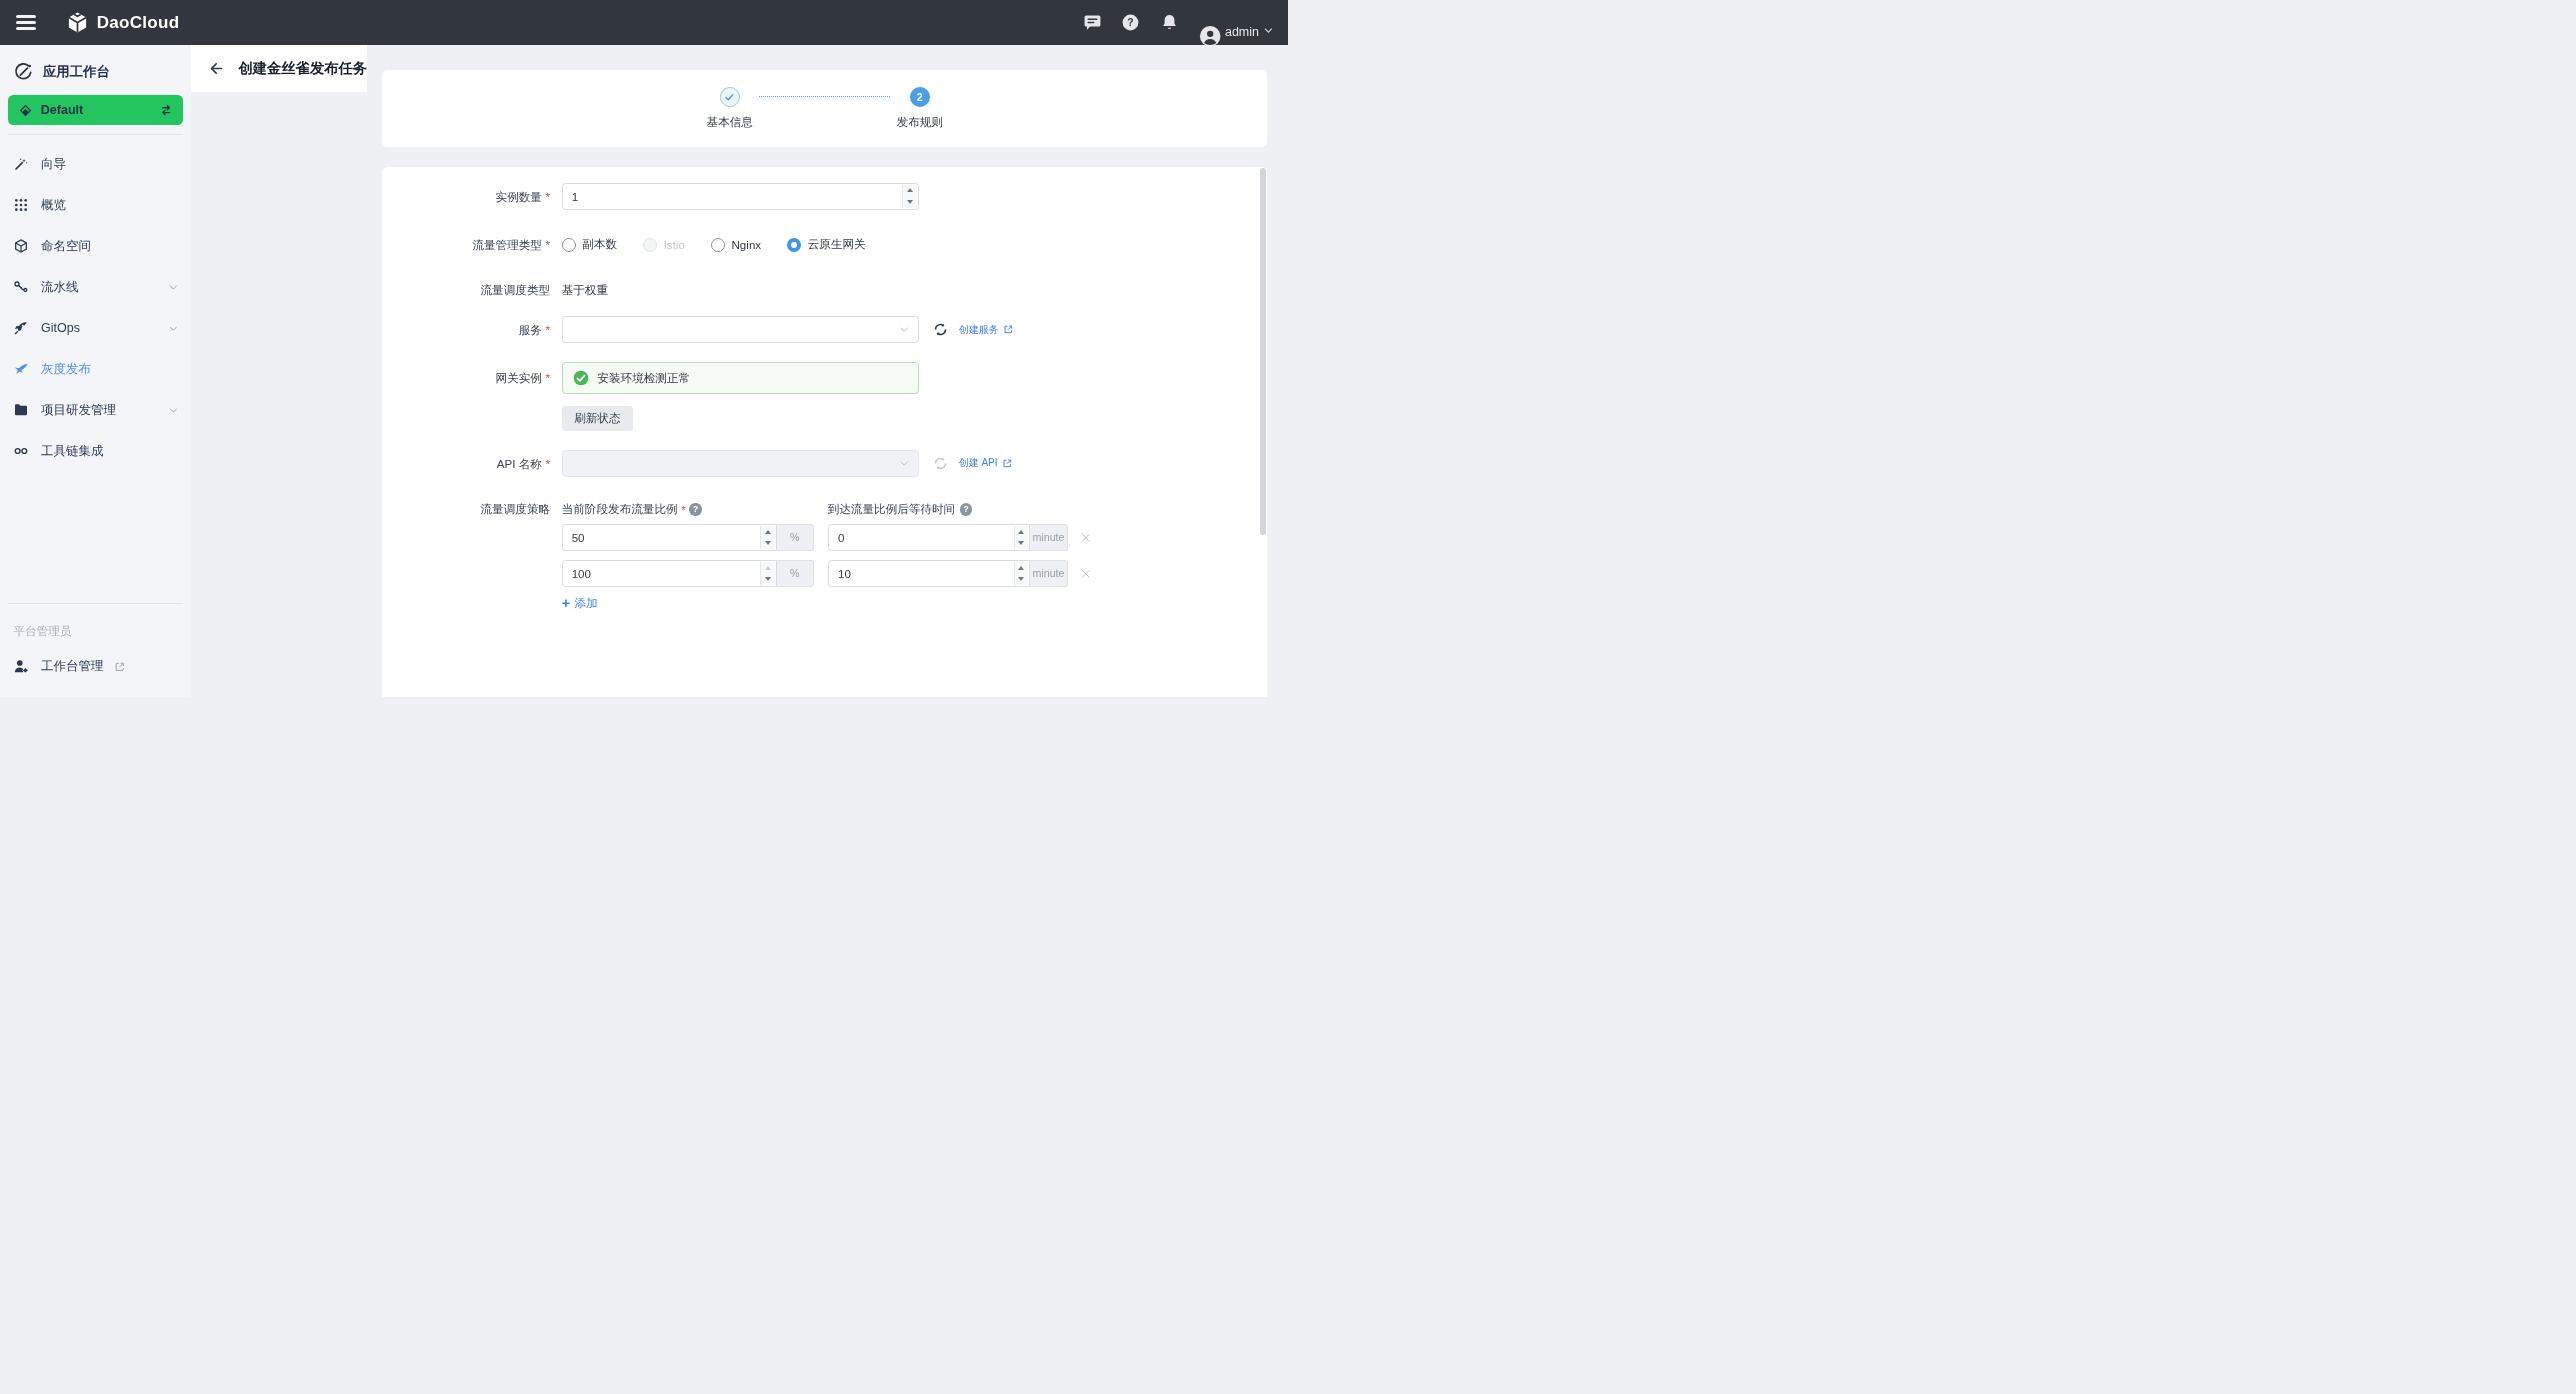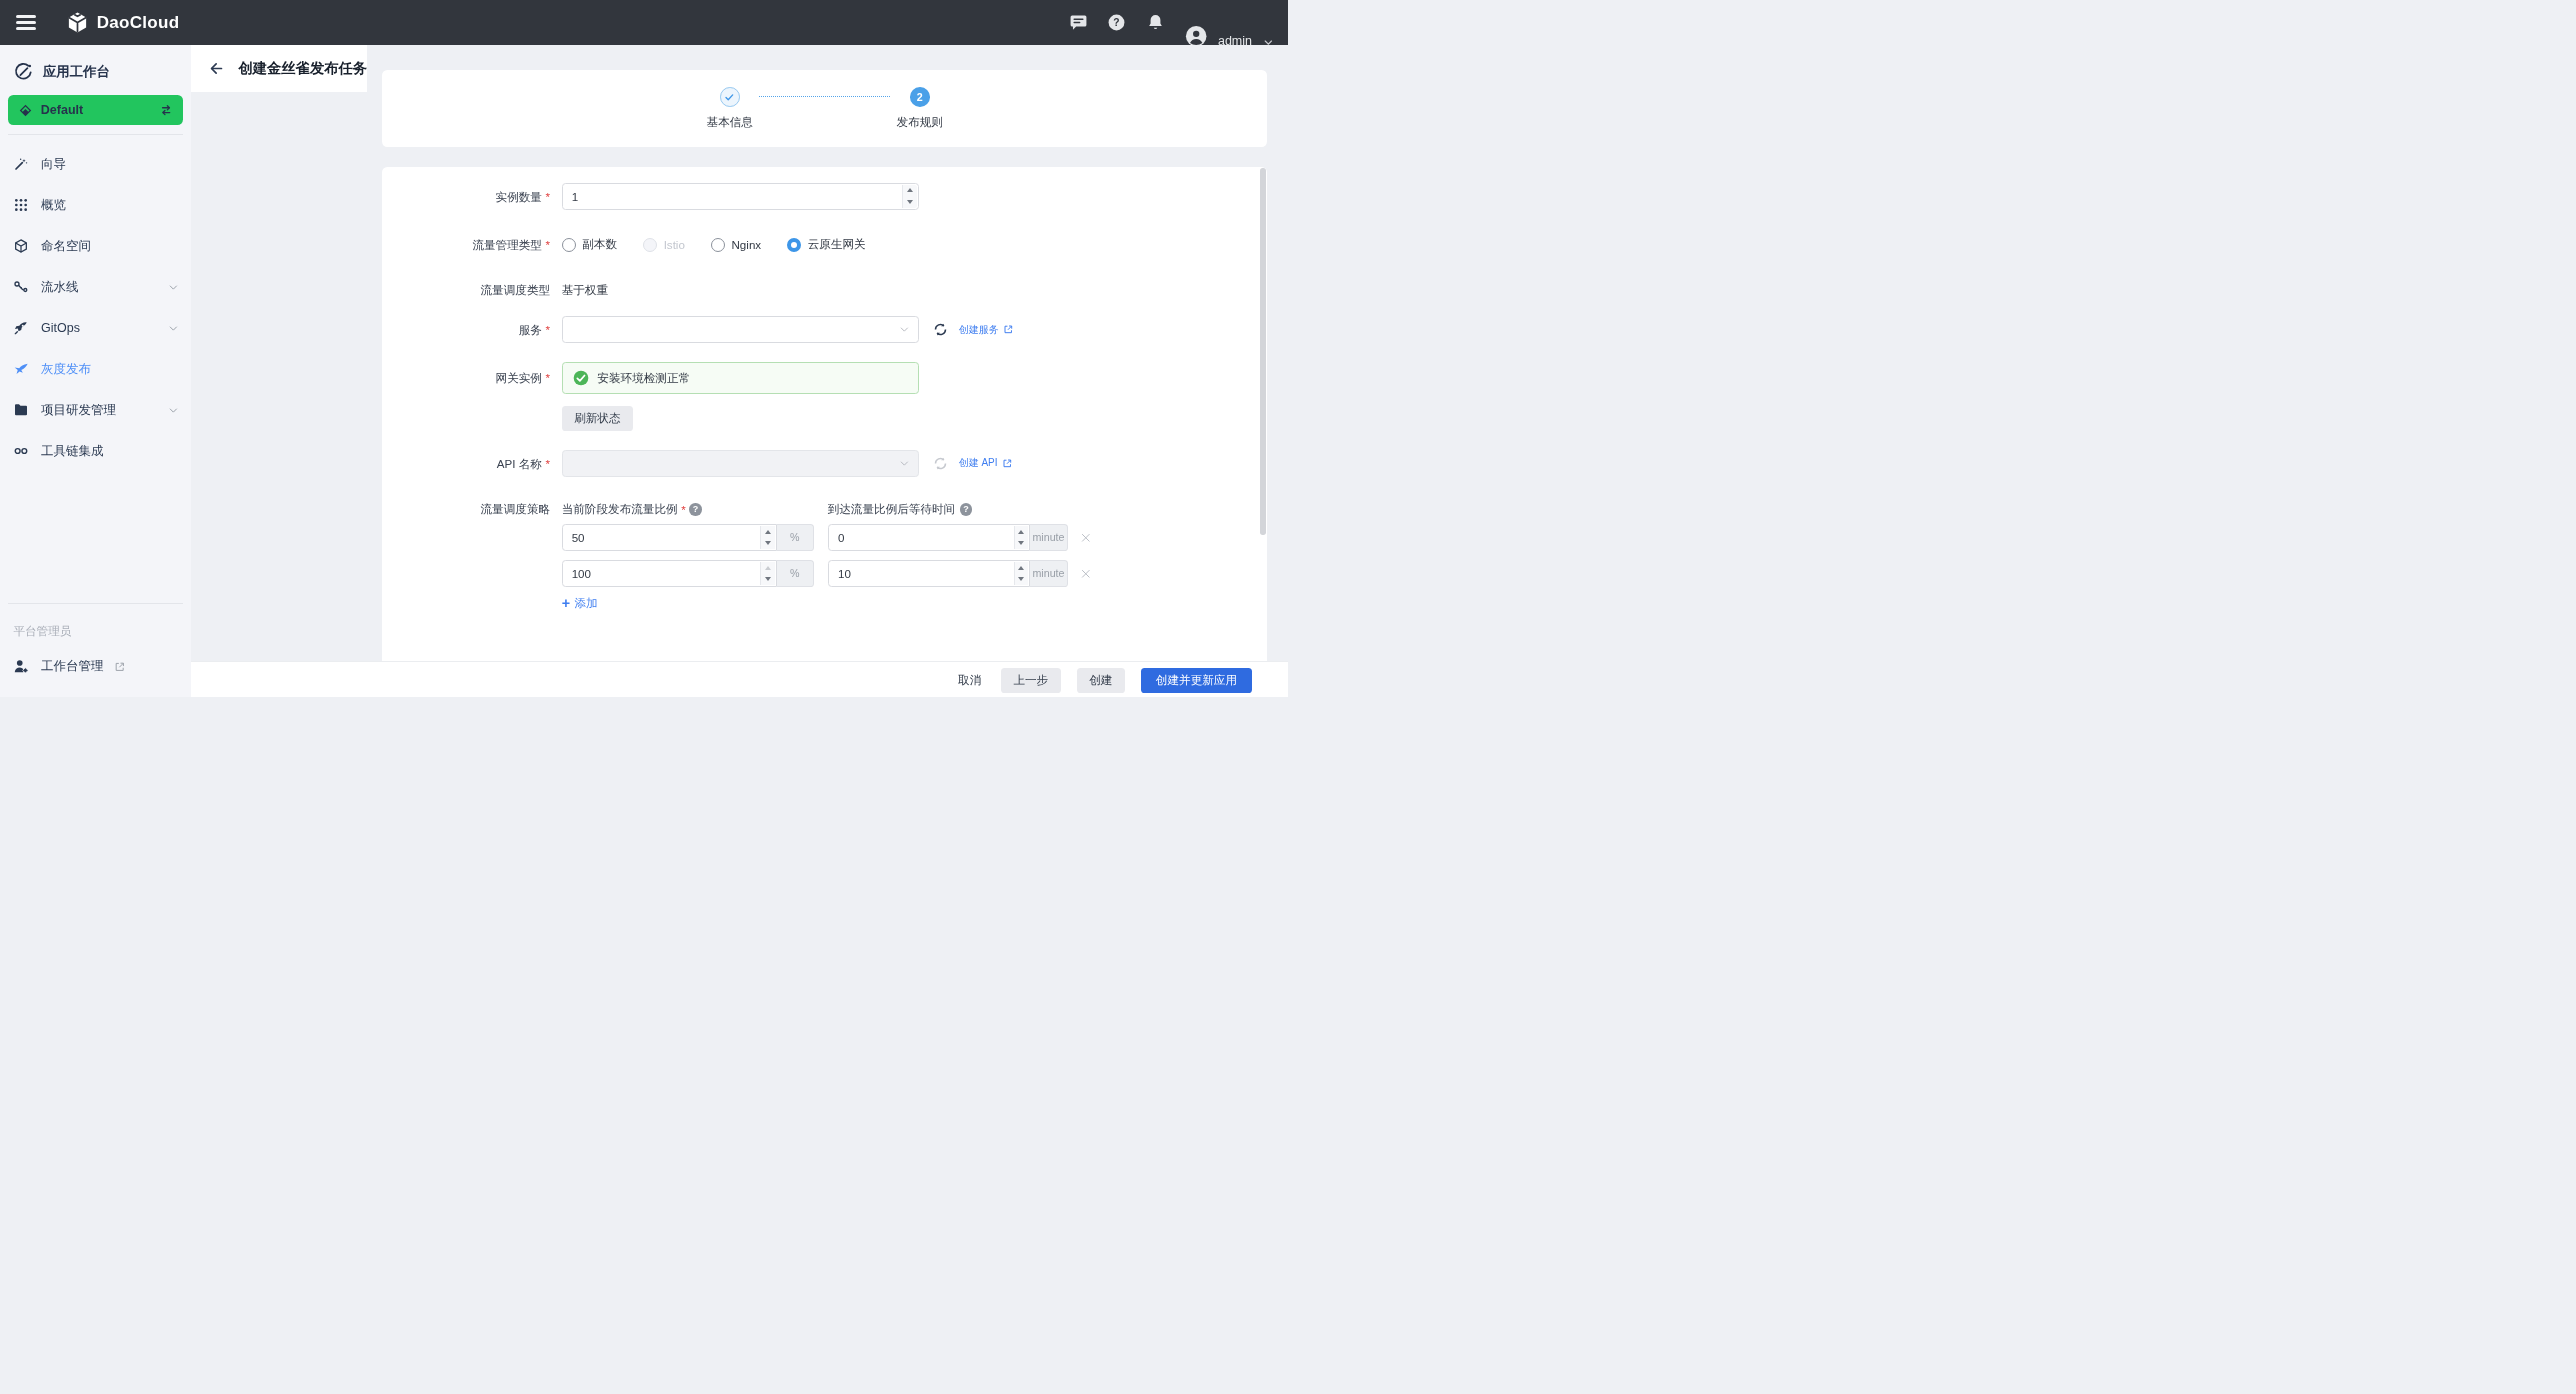--- a/index.html
+++ b/index.html
@@ -8,21 +8,21 @@
   svg { display:block; }
 
   
   .navbar { height:45px; background:#32363d; display:flex; align-items:center; padding:0 14.3px 0 16px; }
   .hamburger { width:19.7px; height:14.3px; display:flex; flex-direction:column; justify-content:space-between; cursor:pointer; }
   .hamburger span { display:block; height:2.2px; background:#f2f3f5; border-radius:1.8px; }
   .brand { display:flex; align-items:center; gap:8px; margin-left:30px; }
   .brand-text { color:#fff; font-size:17px; font-weight:800; letter-spacing:0.3px; }
   .nav-right { margin-left:auto; display:flex; align-items:center; gap:19.7px; color:#e3e5e8; }
   .nav-ico { cursor:pointer; }
-  .nav-user { display:flex; align-items:flex-end; gap:11px;margin-top:28px; }
+  .nav-user { display:flex; align-items:flex-start; gap:4px;margin-top:28px; }
   .nav-user-name { color:#e6e8ea; font-size:12.5px; }
 
   
   .layout { display:flex; height:653px; }
 
   
   .sidebar { width:191px; background:#f4f5f9; box-shadow:0.9px 0 0 #e7e9ee; display:flex; flex-direction:column; padding-top:10px; flex:none; }
   .sb-header { display:flex; align-items:center; gap:9.8px; padding:7.2px 12.5px 10.7px; color:#26334c; }
   .sb-title { font-size:13.4px; font-weight:700; }
   .workspace { margin:1.8px 8px 0; background:#22c55e; border-radius:5.4px; height:29.5px; display:flex; align-items:center; gap:8px; padding:0 9.8px; cursor:pointer; color:#26334c; }
@@ -604,21 +604,15 @@
 
             <div class="add-link">
               <span class="add-plus">+</span>
               <span>添加</span>
             </div>
           </div>
         </div>
       </div>
     </div>
 
-    <div class="footer-bar">
-      <button class="btn-text">取消</button>
-      <button class="btn-grey">上一步</button>
-      <button class="btn-grey">创建</button>
-      <button class="btn-primary">创建并更新应用</button>
-    </div>
   </div>
 </div>
 
 
 </body></html>

